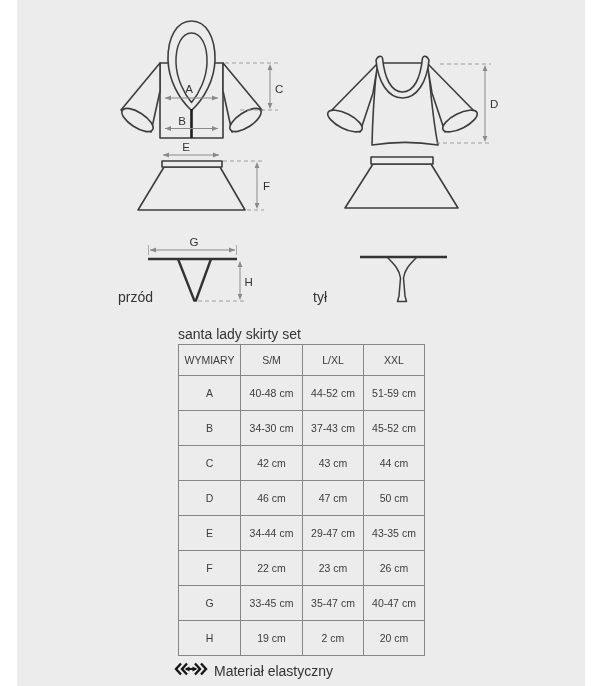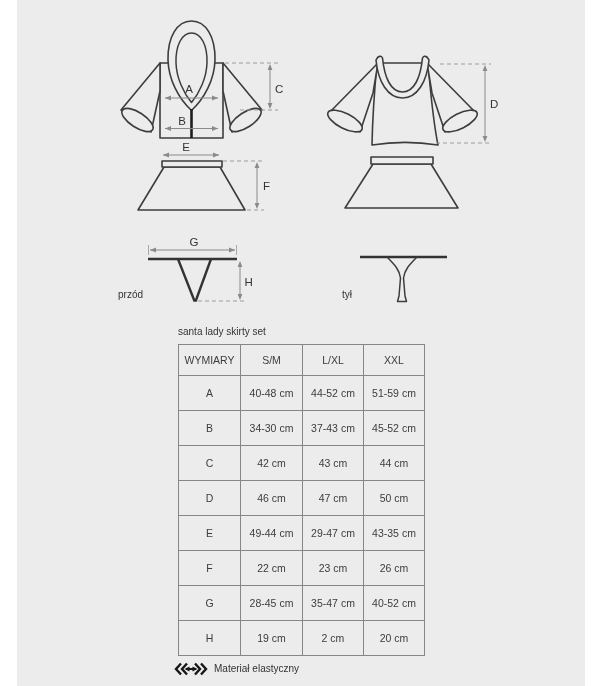--- a/index.html
+++ b/index.html
@@ -8,21 +8,21 @@
   .abs{position:absolute;}
   .strip{position:absolute;top:0;height:686px;background:#ffffff;}
   .art{stroke:#3d3d3d;stroke-width:1.6;fill:#ececec;stroke-linejoin:round;}
   .artn{stroke:#3d3d3d;stroke-width:1.5;fill:none;stroke-linejoin:round;}
   .thick{stroke:#333333;stroke-width:2.4;fill:none;}
   .dim{stroke:#8a8a8a;stroke-width:1;fill:none;}
   .dash{stroke:#9c9c9c;stroke-width:1;fill:none;stroke-dasharray:4 3;}
   .tick{stroke:#aaaaaa;stroke-width:1;fill:none;}
   .head{fill:#8a8a8a;stroke:none;}
   .lbl{font-family:"Liberation Sans",sans-serif;font-size:11.5px;fill:#333333;}
-  .txt{position:absolute;font-size:10px;color:#333333;white-space:nowrap;}
+  .txt{position:absolute;font-size:14px;color:#333333;white-space:nowrap;}
   table{position:absolute;left:178px;top:344px;border-collapse:collapse;table-layout:fixed;
         width:247px;font-size:10.5px;color:#3c3c3c;}
   th,td{border:1px solid #868686;text-align:center;vertical-align:middle;
         font-weight:normal;padding:0;}
   thead tr{height:31px;}
   tbody tr{height:35px;}
 </style>
 </head>
 <body>
 
@@ -128,21 +128,21 @@
     <text class="lbl" x="134.5" y="48">H</text>
   </g>
 </svg>
 
 <svg class="abs" style="left:350px;top:245px" width="110" height="62" viewBox="0 0 110 62">
   <line class="thick" x1="10" y1="12" x2="97" y2="12"></line>
   <path class="artn" d="M37 12 C45 20 49.5 25 50.5 33 L49 51 L47.5 56.5 L56.5 56.5 L55 51 L53.5 33 C54.5 25 59 20 67 12" stroke-width="1.8"></path>
 </svg>
 
 <div class="txt" style="left:118px;top:289px">przód</div>
-<div class="txt" style="left:342px;top:289px">tył</div>
+<div class="txt" style="left:313px;top:289px">tył</div>
 
 <div class="txt" style="left:178px;top:326px">santa lady skirty set</div>
 
 <table>
   <colgroup>
     <col style="width:62px">
       <col style="width:62px">
       <col style="width:61px">
       <col style="width:61px">
   </colgroup>
@@ -174,35 +174,35 @@
       <td>44 cm</td>
     </tr>
     <tr>
       <td>D</td>
       <td>46 cm</td>
       <td>47 cm</td>
       <td>50 cm</td>
     </tr>
     <tr>
       <td>E</td>
-      <td>49-44 cm</td>
+      <td>34-44 cm</td>
       <td>29-47 cm</td>
       <td>43-35 cm</td>
     </tr>
     <tr>
       <td>F</td>
       <td>22 cm</td>
       <td>23 cm</td>
       <td>26 cm</td>
     </tr>
     <tr>
       <td>G</td>
-      <td>28-45 cm</td>
+      <td>33-45 cm</td>
       <td>35-47 cm</td>
-      <td>40-52 cm</td>
+      <td>40-47 cm</td>
     </tr>
     <tr>
       <td>H</td>
       <td>19 cm</td>
       <td>2 cm</td>
       <td>20 cm</td>
     </tr>
   </tbody>
 </table>
 

